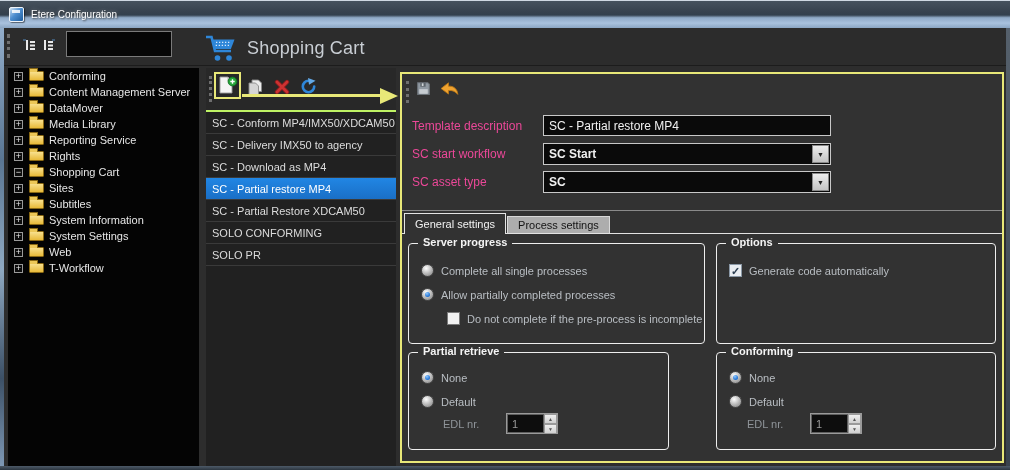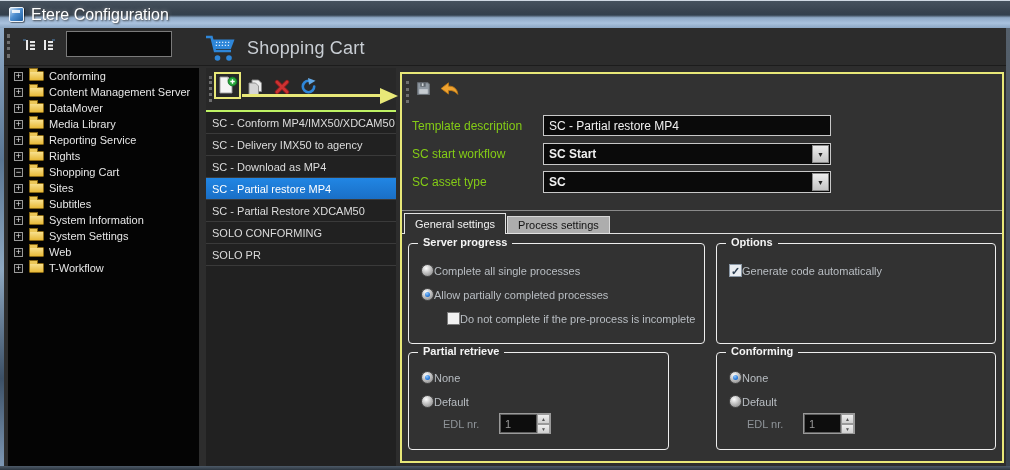--- a/index.html
+++ b/index.html
@@ -9,21 +9,21 @@
 
   
   .titlebar { position:absolute; left:0; top:0; width:1010px; height:28px;
     background:linear-gradient(to bottom,#46525e 0%,#37424e 40%,#33404d 52%,#8fa9c6 62%,#a9c2de 82%,#8ba6c3 100%);
     border-top:1px solid #cfd8e2; }
   .tb-icon { position:absolute; left:9px; top:6px; width:15px; height:15px;
     background:linear-gradient(135deg,#cfe3f5 0%,#4f8fd0 45%,#1d5c9e 100%);
     border:1px solid #f0f4f8; border-radius:2px; box-shadow:1px 1px 1px rgba(0,0,0,.5); }
   .tb-icon::after { content:""; position:absolute; left:2px; top:2px; width:8px; height:3px; background:rgba(255,255,255,.85); }
   .tb-title { position:absolute; left:31px; top:0; height:28px; line-height:27px; color:#fff;
-    font-size:16px; text-shadow:0 0 4px rgba(255,255,255,.45), 1px 1px 2px rgba(0,0,0,.8); }
+    font-size:10px; text-shadow:0 0 4px rgba(255,255,255,.45), 1px 1px 2px rgba(0,0,0,.8); }
   .wb-left { position:absolute; left:0; top:28px; width:4px; height:438px;
     background:linear-gradient(to bottom,#93aecb,#5a7693 30%,#8fa9c2 55%,#3c5066 80%,#7e98b4); }
   .wb-right { position:absolute; left:1006px; top:28px; width:4px; height:438px;
     background:linear-gradient(to bottom,#55606c,#39434d); }
   .wb-bottom { position:absolute; left:0; top:466px; width:1010px; height:4px;
     background:linear-gradient(to bottom,#4d5a68,#2c3640); }
 
   
   .toolbar-top { position:absolute; left:4px; top:28px; width:1002px; height:38px; background:#2c2c2c; border-bottom:1px solid #1c1c1c; }
   .grip { border-left:3px dotted #6e6e6e; width:4px; }
@@ -64,41 +64,41 @@
   .arrow-head { position:absolute; left:380px; top:88px; width:0; height:0;
     border-left:18px solid #e8e878; border-top:8px solid transparent; border-bottom:8px solid transparent; }
 
   
   .detail-panel { position:absolute; left:400px; top:72px; width:604px; height:391px;
     border:2px solid #e8e878; background:#323232; }
   .grip.g-det { position:absolute; left:4px; top:7px; height:22px; }
   .d-save { position:absolute; left:13px; top:6px; }
   .d-undo { position:absolute; left:37px; top:6px; }
 
-  .f-label { position:absolute; left:10px; font-size:12px; color:#84cc16; }
+  .f-label { position:absolute; left:10px; font-size:12px; color:#ec4899; }
   .f-input { position:absolute; left:141px; width:288px; height:21px; background:#0a0a0a;
     border:1px solid #c8c8c8; color:#f0f0f0; font-size:12px; padding:0 5px; outline:none; font-family:"Liberation Sans",sans-serif; }
   .combo { position:absolute; left:141px; width:288px; height:22px; background:#0a0a0a;
     border:1px solid #c8c8c8; display:flex; align-items:center; }
   .combo .cval { flex:1; color:#f0f0f0; font-size:12px; padding-left:5px;font-weight:bold; }
   .combo .cbtn { width:17px; height:18px; margin-right:1px; background:linear-gradient(#ececec,#c4c4c4);
     border:1px solid #8a8a8a; display:flex; align-items:center; justify-content:center;
     font-size:7px; color:#222; cursor:default; }
 
   .hr-gray { position:absolute; left:0; top:136px; width:100%; height:1px; background:#8a8a8a; }
   .tabs { position:absolute; left:2px; top:139px; height:21px; display:flex; align-items:flex-end; }
   .tab { height:18px; line-height:17px; padding:0 10px; font-size:11px; background:#adadad; color:#141414;
     border:1px solid #d8d8d8; border-bottom:none; margin-right:1px; cursor:default; }
   .tab.on { height:21px; line-height:20px; background:#323232; color:#f2f2f2; border-color:#e4e4e4; z-index:3; }
   .hr-white { position:absolute; left:0; top:159px; width:100%; height:1px; background:#e2e2e2; z-index:1; }
 
   .group { position:absolute; border:1px solid #eeeeee; border-radius:4px; }
   .gtitle { position:absolute; top:-8px; left:9px; background:#323232; padding:0 5px; font-size:11px;
     font-weight:bold; color:#f4f4f4; white-space:nowrap; }
-  .opt-row { position:absolute; left:12px; display:flex; align-items:center; height:15px; }
+  .opt-row { position:absolute; left:12px; display:flex; align-items:center; gap:7px; height:15px; }
   .olabel { font-size:11px; color:#b9bec3; white-space:nowrap; }
   .radio { position:relative; width:13px; height:13px; flex:none; border-radius:50%;
     border:1px solid #4a4a4a; background:radial-gradient(circle at 38% 30%,#ffffff,#b4b4b4 55%,#7e7e7e); }
   .radio.on::after { content:""; position:absolute; inset:3px; border-radius:50%;
     background:radial-gradient(circle at 38% 30%,#8cc6ff,#1e6fd0 70%); }
   .checkbox { position:relative; width:13px; height:13px; flex:none; background:#f2f2f2;
     border:1px solid #7a7a7a; color:transparent; font-size:11px; line-height:12px; text-align:center; }
   .checkbox.on { color:#2e3f51; font-weight:bold; background:#e9edf1; border-color:#8a98a6; }
   .edl-label { font-size:11px; color:#8f9499; width:56px; }
   .spin { display:flex; align-items:stretch; border:1px solid #9a9a9a; background:#d8d8d8; height:21px; }

